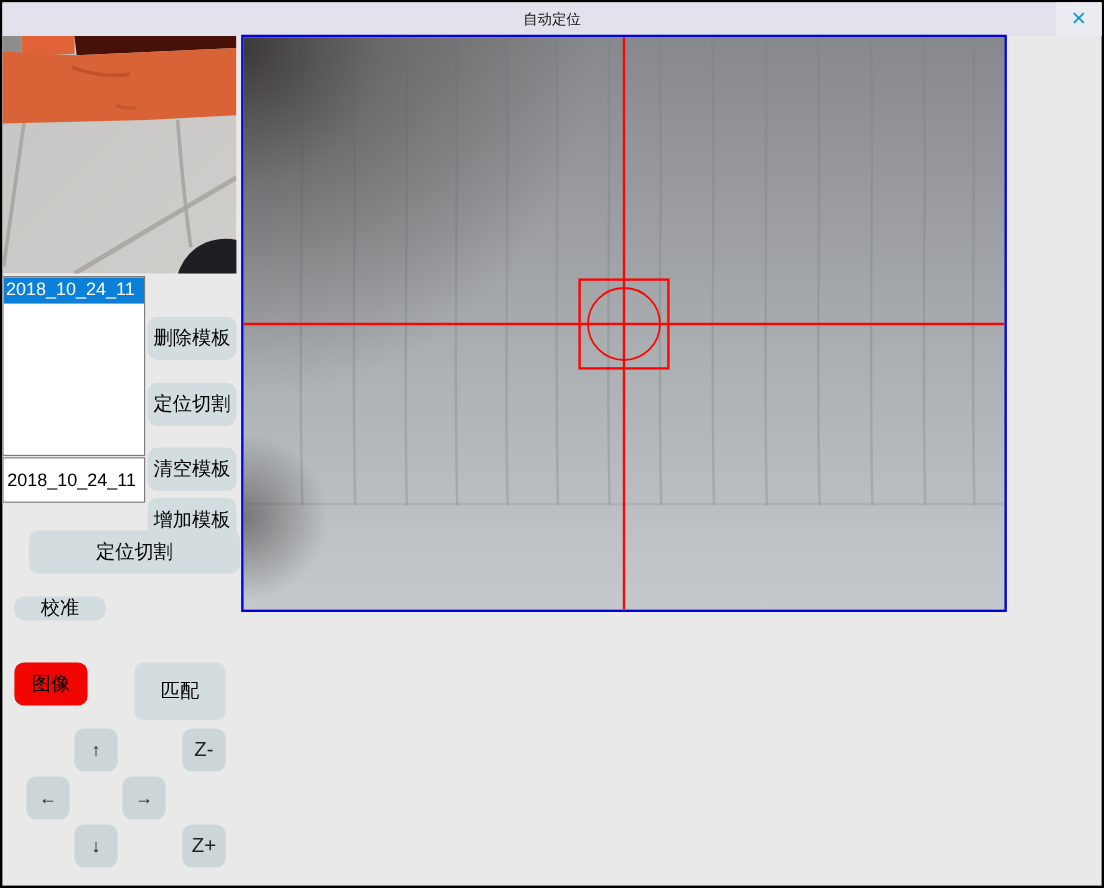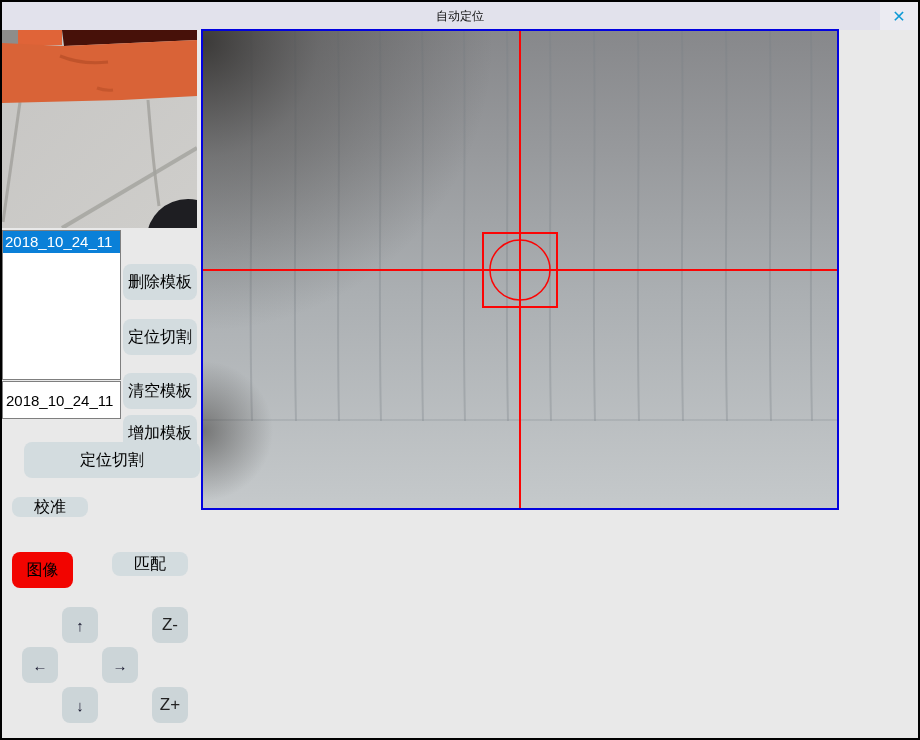--- a/index.html
+++ b/index.html
@@ -95,21 +95,21 @@
   <input class="name-input" value="2018_10_24_11" style="">
 
   <button class="btn col" style="top:230px">删除模板</button>
   <button class="btn col" style="top:285px">定位切割</button>
   <button class="btn col" style="top:339px">清空模板</button>
   <button class="btn col" style="top:381px">增加模板</button>
 
   <button class="btn" style="left:22px; top:440px; width:176px; height:36px">定位切割</button>
   <button class="btn" style="left:10px; top:495px; width:76px; height:20px">校准</button>
   <button class="btn red" style="left:10px; top:550px; width:61px; height:36px">图像</button>
-  <button class="btn" style="left:110px; top:550px; width:76px; height:24px">匹配</button>
+  <button class="btn" style="left:110px; top:550px; width:76px; height:48px">匹配</button>
 
   <button class="btn arrow" style="left:60px; top:605px">↑</button>
   <button class="btn zbtn" style="left:150px; top:605px">Z-</button>
   <button class="btn arrow" style="left:20px; top:645px">←</button>
   <button class="btn arrow" style="left:100px; top:645px">→</button>
   <button class="btn arrow" style="left:60px; top:685px">↓</button>
   <button class="btn zbtn" style="left:150px; top:685px">Z+</button>
 
   <div class="camera">
     <svg width="634" height="477" viewBox="0 0 634 477">

